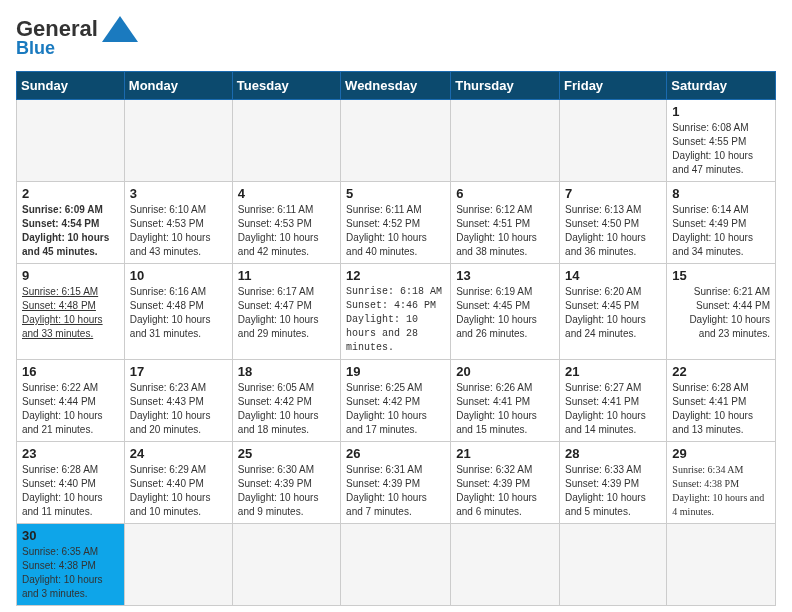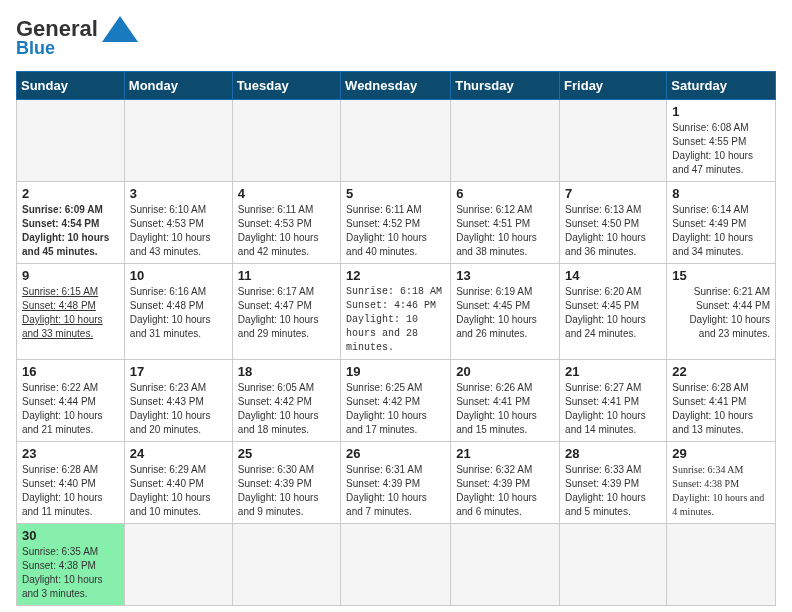--- a/index.html
+++ b/index.html
@@ -70,21 +70,21 @@
     }
     .day-info {
       font-size: 10px;
       color: #333;
       line-height: 1.4;
     }
     .last-row td {
       background: #f5f5f5;
     }
     .last-row td.has-data {
-      background: #86efac;
+      background: #0ea5e9;
     }
   </style>
 </head>
 <body>
 
 <div class="header-section">
   <div class="logo-area">
     <div style="display:flex;align-items:center;gap:4px;">
       <span style="font-size:22px;font-weight:bold;color:#333;">General</span>
       <svg width="36" height="26" viewBox="0 0 36 26">

